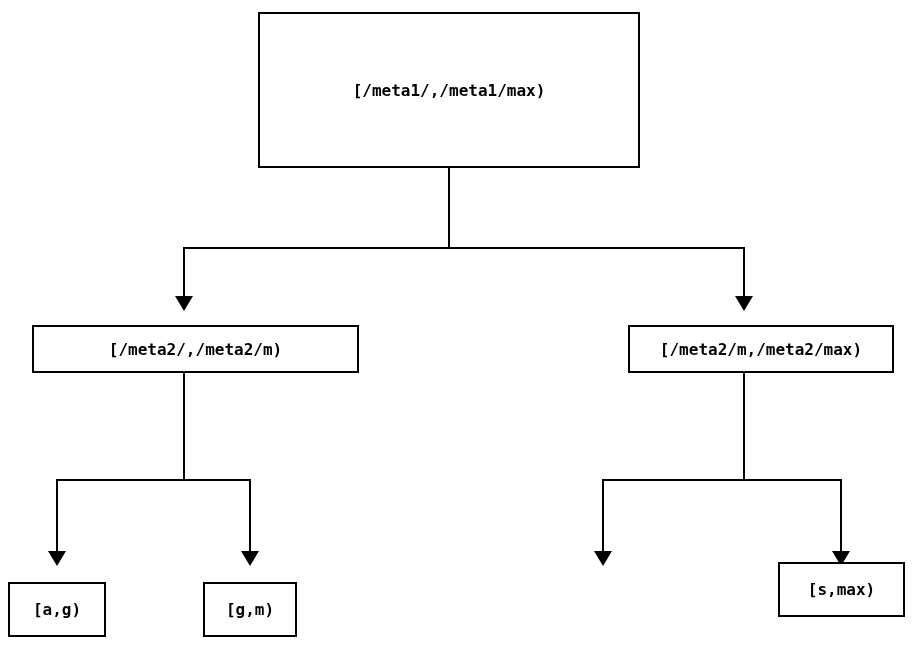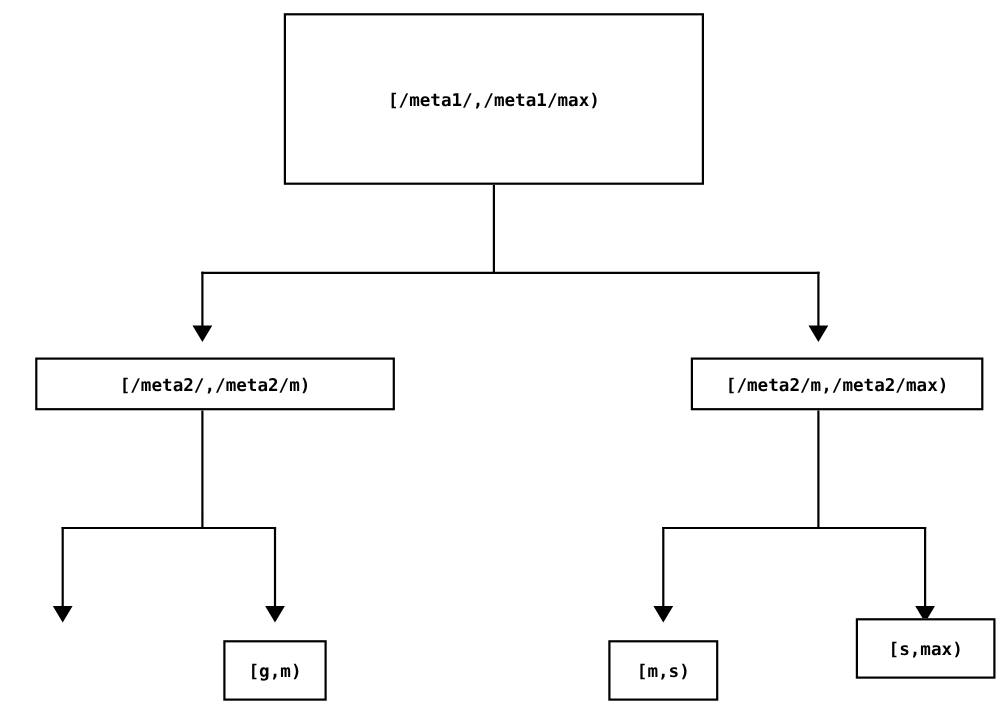--- a/index.html
+++ b/index.html
@@ -90,26 +90,26 @@
   </div>
 
   <div class="node node-meta2-l">
     <span>[/meta2/,/meta2/m)</span>
   </div>
 
   <div class="node node-meta2-r">
     <span>[/meta2/m,/meta2/max)</span>
   </div>
 
+  <div class="node node-leaf-ag">
+    <span>[a,g)</span>
+  </div>
 
   <div class="node node-leaf-gm">
     <span>[g,m)</span>
   </div>
 
-  <div class="node node-leaf-ms">
-    <span>[m,s)</span>
-  </div>
 
   <div class="node node-leaf-smax">
     <span>[s,max)</span>
   </div>
 
 </div>
 
 </body></html>

